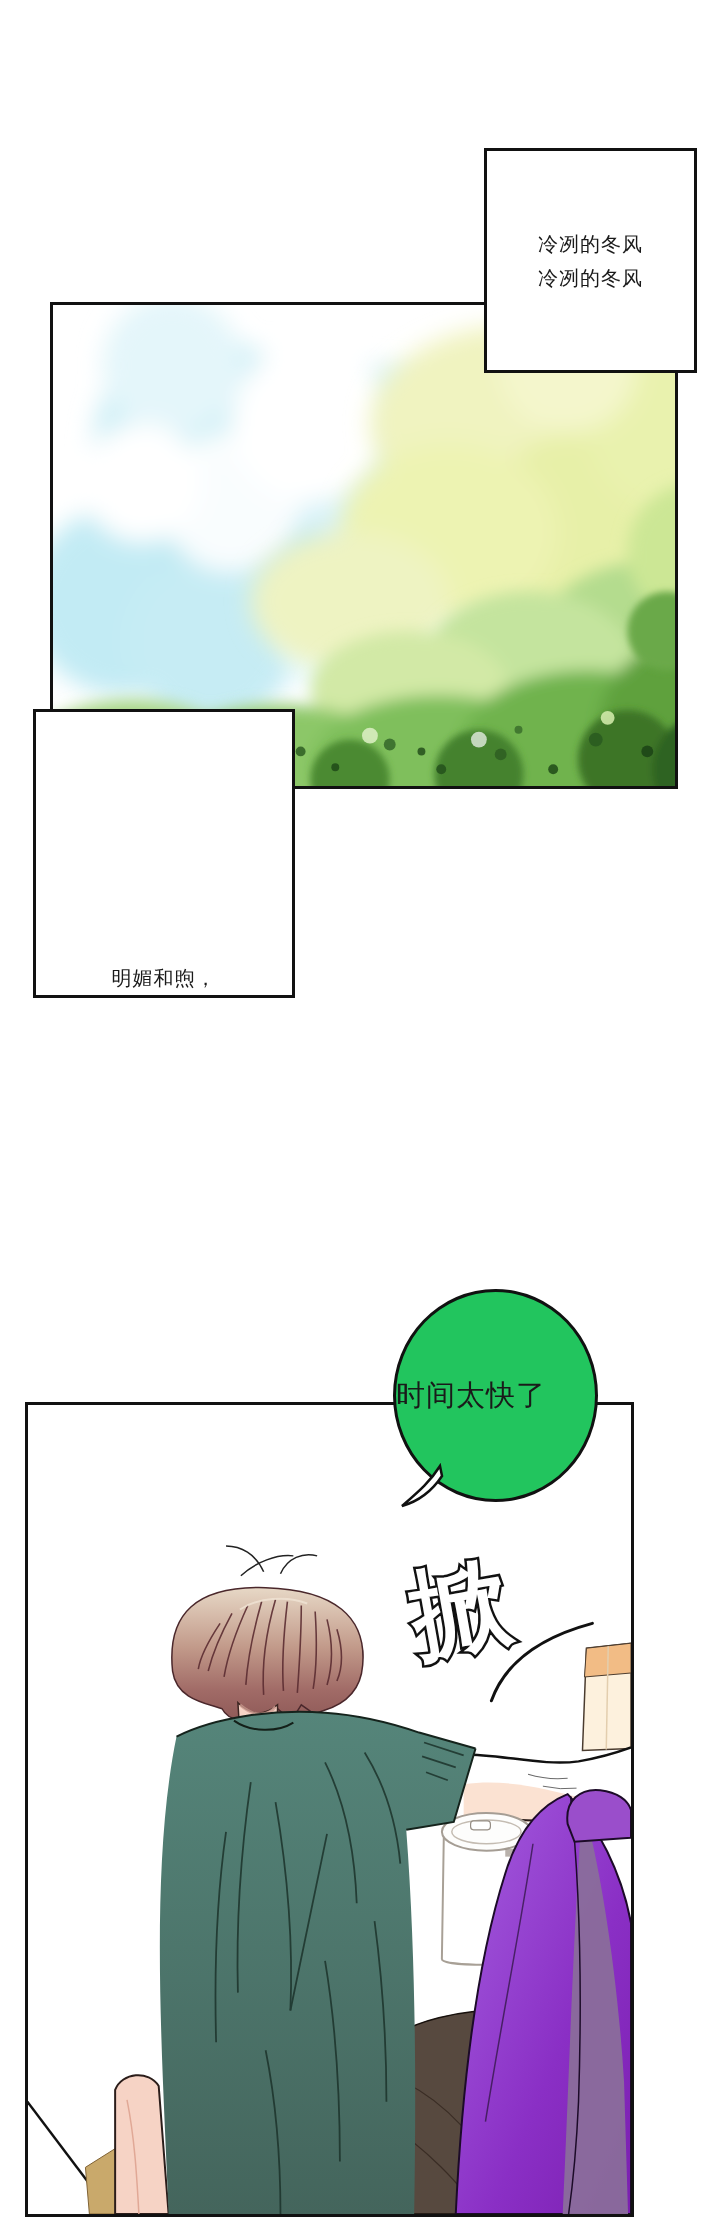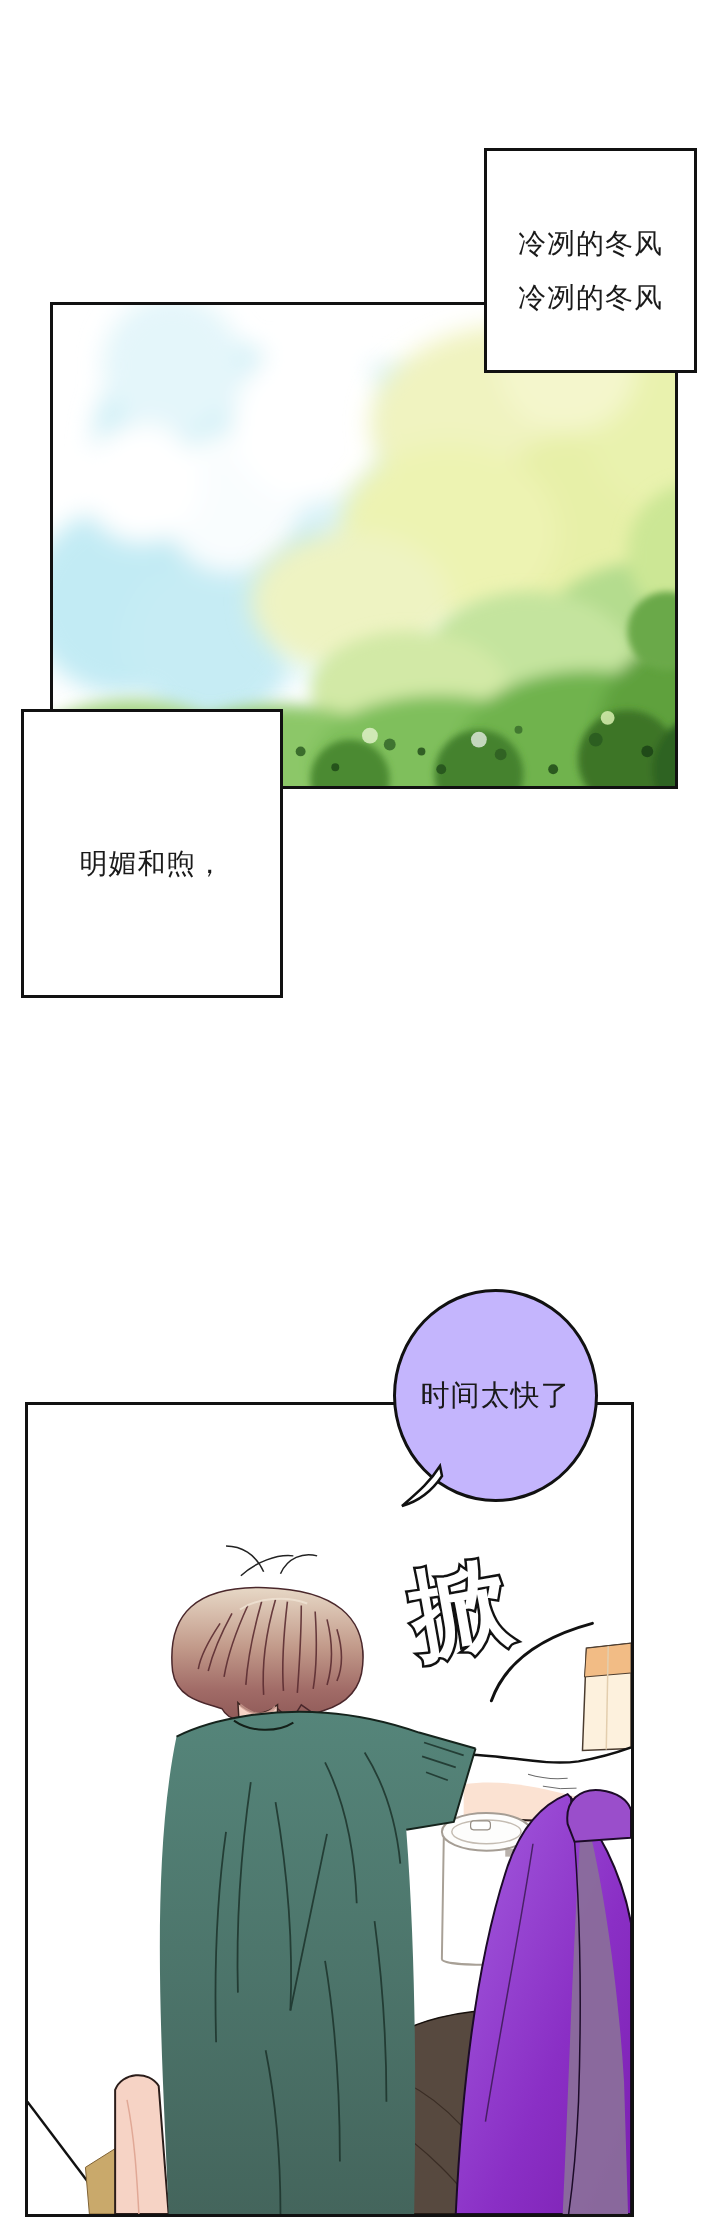--- a/index.html
+++ b/index.html
@@ -2,28 +2,28 @@
 <html><head>
 <meta charset="utf-8">
 <style>
   html,body{margin:0;padding:0;background:#fff;}
   .page{position:relative;width:720px;height:2223px;background:#fff;overflow:hidden;
         font-family:"Liberation Sans","DejaVu Sans",sans-serif;color:#1a1a1a;}
   .panel{position:absolute;background:#fff;border:3px solid #111;box-sizing:border-box;overflow:hidden;z-index:1;}
   .panel svg{display:block;width:100%;height:100%;}
   .caption{position:absolute;background:#fff;border:3px solid #111;box-sizing:border-box;z-index:3;
            display:flex;flex-direction:column;align-items:center;justify-content:center;}
-  .caption .cap-line{font-size:28px;line-height:34px;letter-spacing:1px;white-space:nowrap;margin-top:20px;}
+  .caption .cap-line{font-size:20px;line-height:34px;letter-spacing:1px;white-space:nowrap;}
   #caption-top{left:484px;top:148px;width:213px;height:225px;}
-  #caption-left{left:21px;top:709px;width:262px;height:289px;}
+  #caption-left{left:33px;top:709px;width:262px;height:289px;justify-content:flex-end;}
   #scenic-panel{left:50px;top:302px;width:628px;height:487px;}
   #bedroom-panel{left:25px;top:1402px;width:609px;height:815px;}
-  #speech-bubble{position:absolute;left:393px;top:1289px;width:205px;height:213px;background:#c4b5fd;
+  #speech-bubble{position:absolute;left:393px;top:1289px;width:205px;height:213px;background:#22c55e;
                  border:3px solid #111;border-radius:50%;box-sizing:border-box;z-index:4;
-                 display:flex;align-items:center;justify-content:center;}
+                 display:flex;align-items:center;justify-content:flex-start;}
   #speech-bubble .bubble-text{font-size:29px;letter-spacing:1px;white-space:nowrap;}
   #bubble-tail{position:absolute;left:396px;top:1462px;width:52px;height:48px;z-index:5;}
 </style>
 </head>
 <body>
 
 <div class="page">
 
   <div class="panel" id="scenic-panel">
     <svg viewBox="0 0 628 487" preserveAspectRatio="none">

